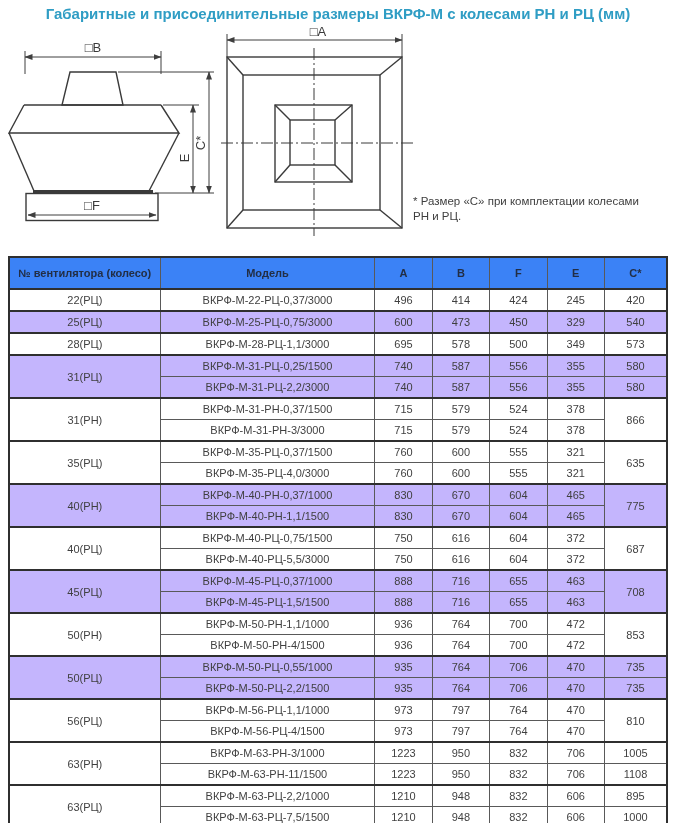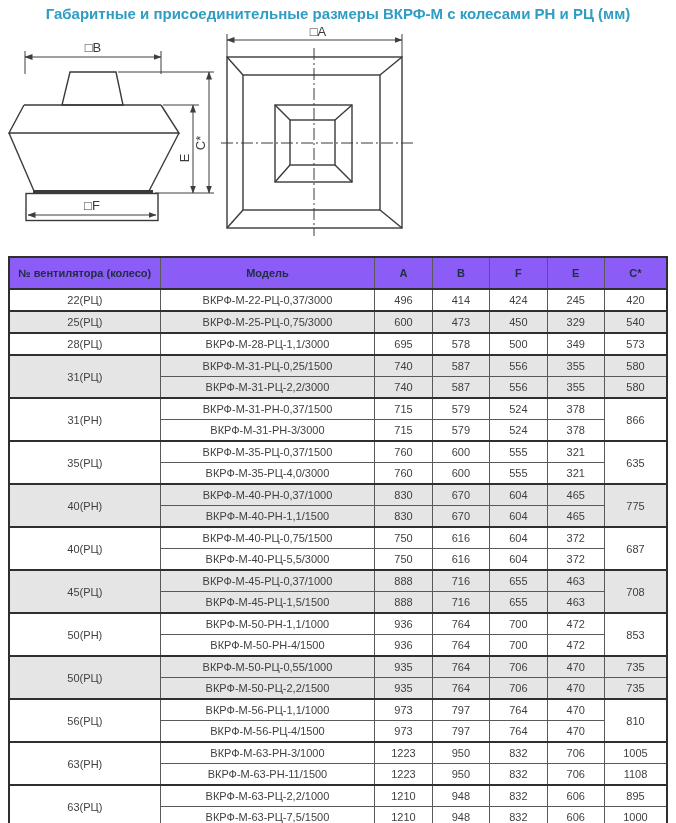--- a/index.html
+++ b/index.html
@@ -23,26 +23,26 @@
   table.spec{
     border-collapse:collapse;table-layout:fixed;width:660px;
     font-size:11px;color:#3f3f3f;
   }
   table.spec{border:2px solid #2f2f2f;}
   table.spec th, table.spec td{
     border:1px solid #595959;text-align:center;vertical-align:middle;
     padding:0 2px;overflow:hidden;white-space:nowrap;
   }
   table.spec thead th{
-    height:30px;background:#8b5cf6;font-weight:bold;color:#222e45;
+    height:30px;background:#3b82f6;font-weight:bold;color:#222e45;
     border-bottom:2px solid #2f2f2f;font-size:11px;
   }
   table.spec tbody td{height:20px;}
   table.spec tbody tr.group-start td{border-top:2px solid #2f2f2f;}
-  table.spec tbody tr.shaded td{background:#e5e5e5;}
+  table.spec tbody tr.shaded td{background:#c4b5fd;}
   .c-w1{width:150px;} .c-w2{width:213px;} .c-wn{width:57px;} .c-wc{width:62px;}
   svg text{font-family:"Liberation Sans", sans-serif;fill:#3a3a3a;}
   .dline{stroke:#3e3e3e;stroke-width:1;fill:none;}
   .oline{stroke:#3a3a3a;stroke-width:1.4;fill:none;}
   .cline{stroke:#3a3a3a;stroke-width:1;fill:none;stroke-dasharray:12 3 2 3;}
 </style>
 </head>
 <body>
 
 <div class="title">Габаритные и присоединительные размеры ВКРФ-М с колесами РН и РЦ (мм)</div>
@@ -104,20 +104,22 @@
     <line class="oline" x1="54" y1="81" x2="69" y2="96"></line>
     <line class="oline" x1="131" y1="81" x2="114" y2="96"></line>
     <line class="oline" x1="54" y1="158" x2="69" y2="141"></line>
     <line class="oline" x1="131" y1="158" x2="114" y2="141"></line>
 
     <line class="cline" x1="93" y1="24" x2="93" y2="212"></line>
     <line class="cline" x1="0" y1="119" x2="192" y2="119"></line>
   </svg>
 
   <div class="note">
+    <div>* Размер «С» при комплектации колесами</div>
+    <div>РН и РЦ.</div>
   </div>
 </div>
 
 <div class="tbl-wrap">
   <table class="spec">
     <colgroup>
       <col class="c-w1">
         <col class="c-w2">
         <col class="c-wn">
         <col class="c-wn">

